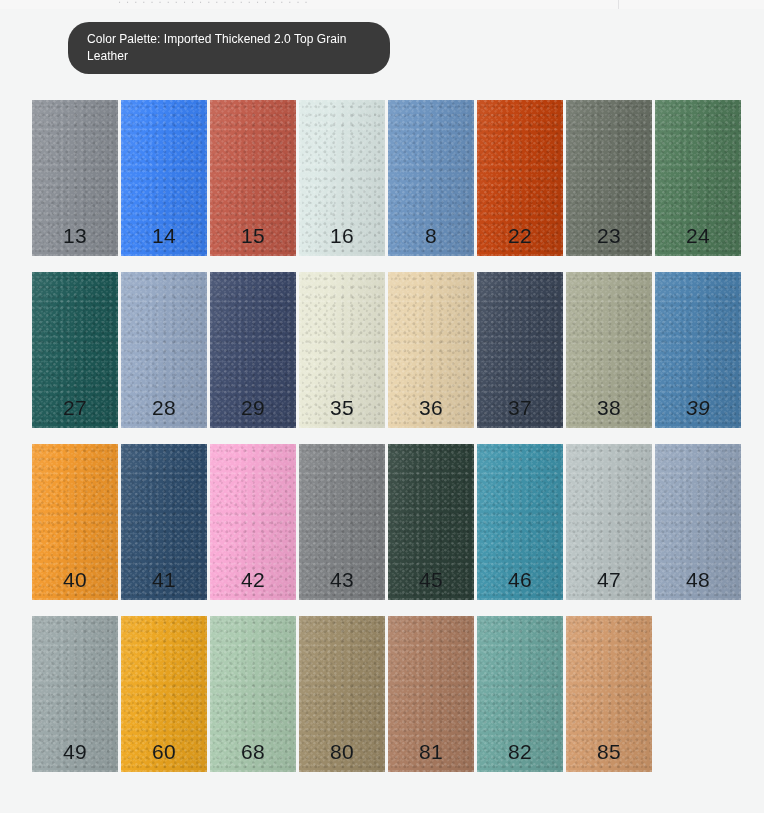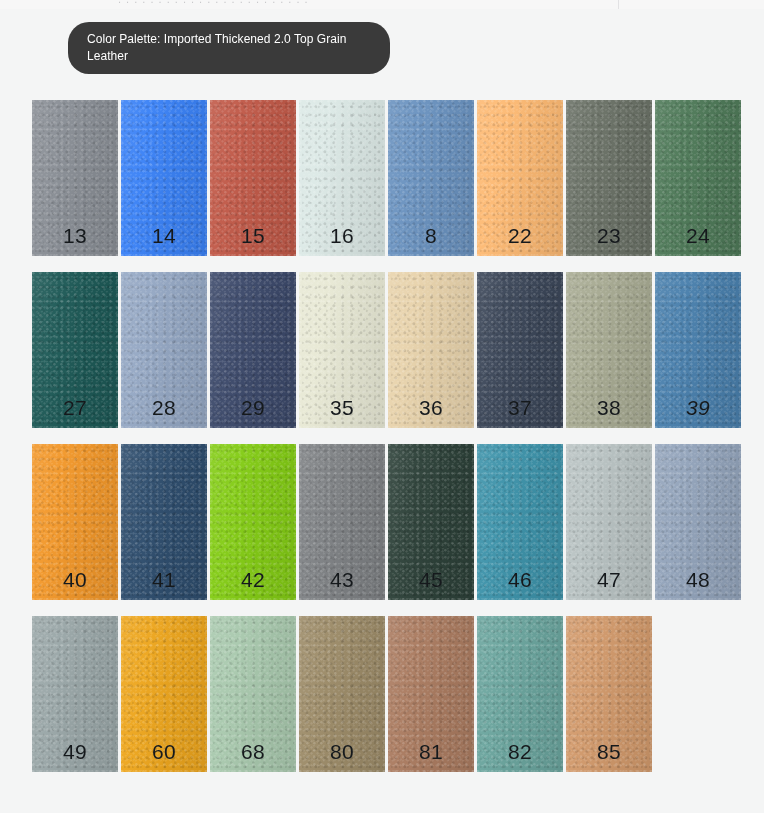--- a/index.html
+++ b/index.html
@@ -158,21 +158,21 @@
       <div class="swatch" style="background: rgb(220, 233, 230);">
         <div class="grain"></div>
         <div class="sheen"></div>
         <div class="code">16</div>
       </div>
       <div class="swatch" style="background: rgb(107, 147, 192);">
         <div class="grain"></div>
         <div class="sheen"></div>
         <div class="code">8</div>
       </div>
-      <div class="swatch" style="background: #fdba74;">
+      <div class="swatch" style="background: #c2410c;">
         <div class="grain"></div>
         <div class="sheen"></div>
         <div class="code">22</div>
       </div>
       <div class="swatch" style="background: rgb(107, 114, 103);">
         <div class="grain"></div>
         <div class="sheen"></div>
         <div class="code">23</div>
       </div>
       <div class="swatch" style="background: rgb(79, 122, 89);">
@@ -227,21 +227,21 @@
       <div class="swatch" style="background: rgb(242, 152, 43);">
         <div class="grain"></div>
         <div class="sheen"></div>
         <div class="code">40</div>
       </div>
       <div class="swatch" style="background: rgb(47, 78, 110);">
         <div class="grain"></div>
         <div class="sheen"></div>
         <div class="code">41</div>
       </div>
-      <div class="swatch" style="background: #84cc16;">
+      <div class="swatch" style="background: #f9a8d4;">
         <div class="grain"></div>
         <div class="sheen"></div>
         <div class="code">42</div>
       </div>
       <div class="swatch" style="background: rgb(127, 130, 133);">
         <div class="grain"></div>
         <div class="sheen"></div>
         <div class="code">43</div>
       </div>
       <div class="swatch" style="background: rgb(46, 66, 58);">

